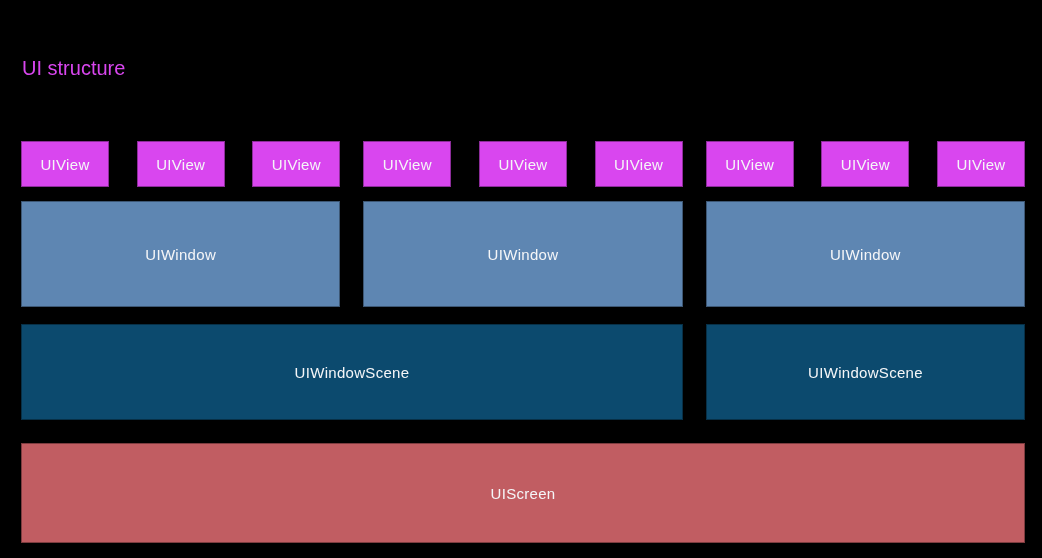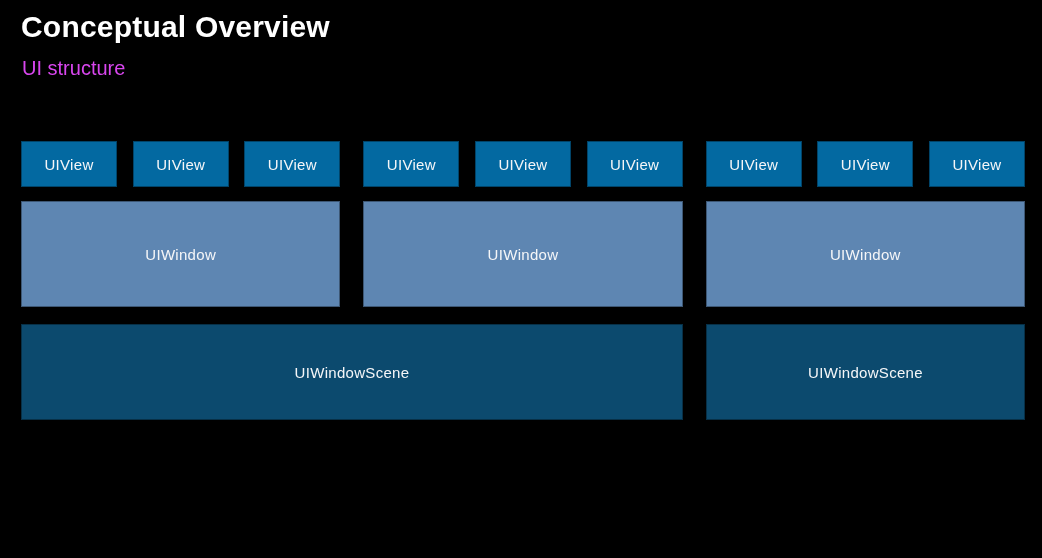--- a/index.html
+++ b/index.html
@@ -24,33 +24,32 @@
   .windows-row{top:201px;height:124px;}
   .scenes-row{top:324px;height:104px;}
   .screen-row{top:443px;height:100px;}
   .col{flex:1 1 0;display:flex;justify-content:space-between;}
   .box{
     display:flex;align-items:center;justify-content:center;
     color:#f5f6f8;font-size:15px;font-weight:500;letter-spacing:0.3px;
     box-sizing:border-box;
     border:1px solid rgba(0,0,0,0.35);
   }
-  .view-box{width:96px;height:46px;background:#0369a1;}
+  .view-box{width:88px;height:46px;background:#d946ef;}
   .window-box{flex:1 1 0;height:106px;background:#5E86B2;}
   .scene-box{height:96px;background:#0c4a6e;}
   .scene-wide{width:662px;}
   .scene-narrow{flex:1 1 0;}
   .screen-box{flex:1 1 0;height:100px;background:#C15D62;}
 </style>
 </head>
 <body>
 
 <div class="slide">
 
-  <h1 class="title">Conceptual Overview</h1>
   <div class="subtitle">UI structure</div>
 
   <div class="row views-row">
     <div class="col">
       <div class="box view-box">UIView</div>
       <div class="box view-box">UIView</div>
       <div class="box view-box">UIView</div>
     </div>
     <div class="col">
       <div class="box view-box">UIView</div>
@@ -68,14 +67,17 @@
     <div class="box window-box">UIWindow</div>
     <div class="box window-box">UIWindow</div>
     <div class="box window-box">UIWindow</div>
   </div>
 
   <div class="row scenes-row">
     <div class="box scene-box scene-wide">UIWindowScene</div>
     <div class="box scene-box scene-narrow">UIWindowScene</div>
   </div>
 
+  <div class="row screen-row">
+    <div class="box screen-box">UIScreen</div>
+  </div>
 
 </div>
 
 </body></html>

